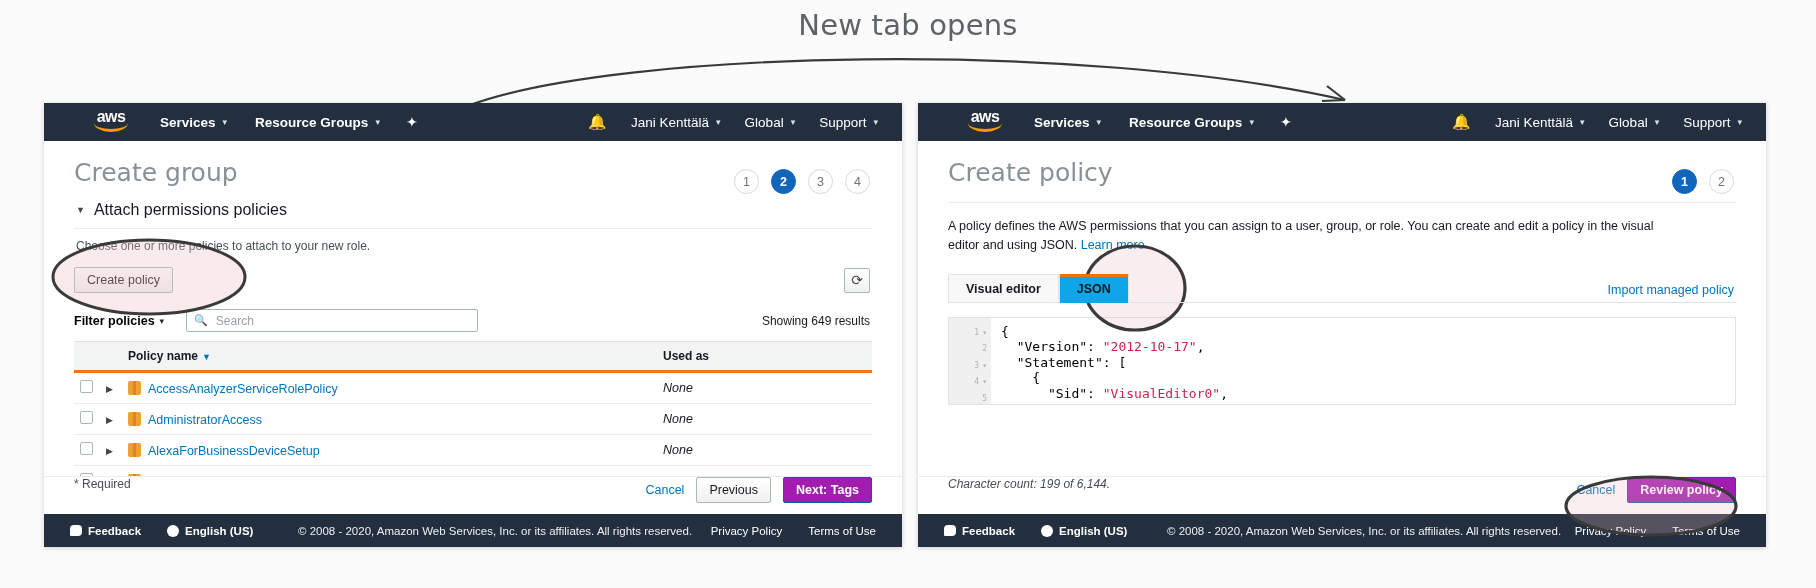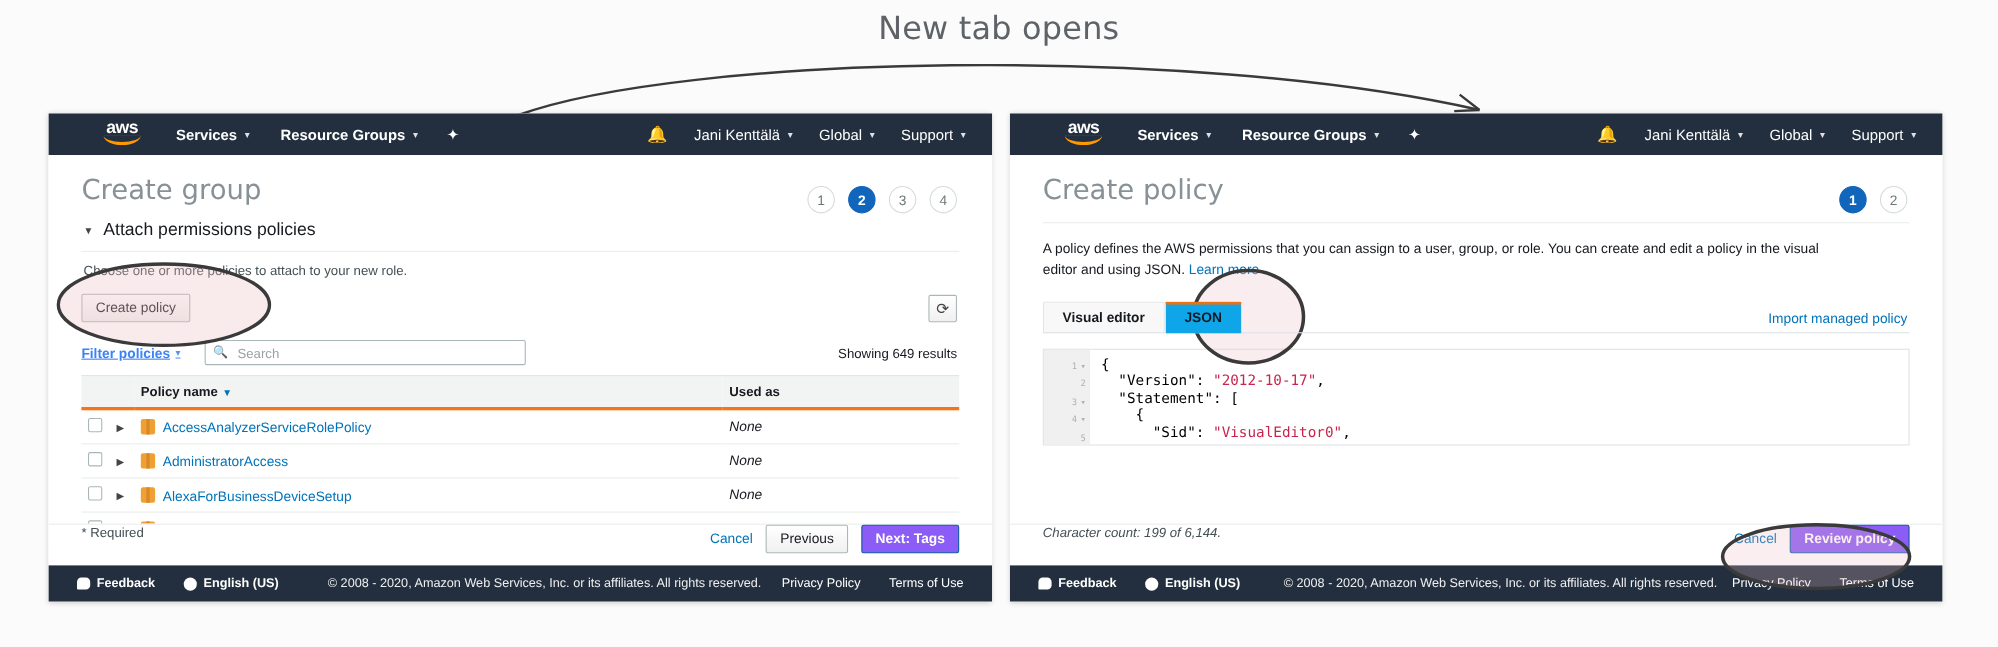--- a/index.html
+++ b/index.html
@@ -74,31 +74,31 @@
   .tri-down { font-size: 9px; color: #444; }
   .helptext { font-size: 12px; color: #444f53; padding: 10px 0 0 2px; }
   .btnrow { display: flex; align-items: center; padding: 14px 0 4px 0; position: relative; }
   .btn {
     border: 1px solid #aab7b8; border-radius: 2px;
     background: linear-gradient(#fff,#f0f0f0);
     font-size: 12.5px; color: #16191f; padding: 5px 12px; cursor: pointer;
     font-family: "Liberation Sans", sans-serif;
   }
   .btn.primary {
-    background: #8b5cf6; border-color: #0d5aa7; color: #fff; font-weight: bold;
+    background: #a21caf; border-color: #0d5aa7; color: #fff; font-weight: bold;
   }
   .refresh-btn {
     position: absolute; right: 2px; width: 26px; height: 25px;
     border: 1px solid #aab7b8; border-radius: 2px;
     background: linear-gradient(#fff,#f0f0f0);
     display: flex; align-items: center; justify-content: center;
     font-size: 14px; color: #444; cursor: pointer;
   }
   .filterrow { display: flex; align-items: center; padding: 12px 0 9px 0; position: relative; }
-  .filter-link { color: #3b82f6; font-size: 12.5px; font-weight: bold; display:flex; align-items:center; gap:5px; cursor:pointer;text-decoration:underline;}
+  .filter-link { color: #000000; font-size: 12.5px; font-weight: bold; display:flex; align-items:center; gap:5px; cursor:pointer;}
   .searchbox {
     margin-left: 22px; width: 292px; height: 23px;
     border: 1px solid #aab7b8; border-radius: 2px; background: #fff;
     display: flex; align-items: center; padding: 0 7px; gap: 6px;
   }
   .searchbox .mag { font-size: 11px; color: #545b64; }
   .searchbox input {
     border: 0; outline: 0; font-size: 12px; color: #16191f; width: 100%;
     font-family: "Liberation Sans", sans-serif; background: transparent;
   }

